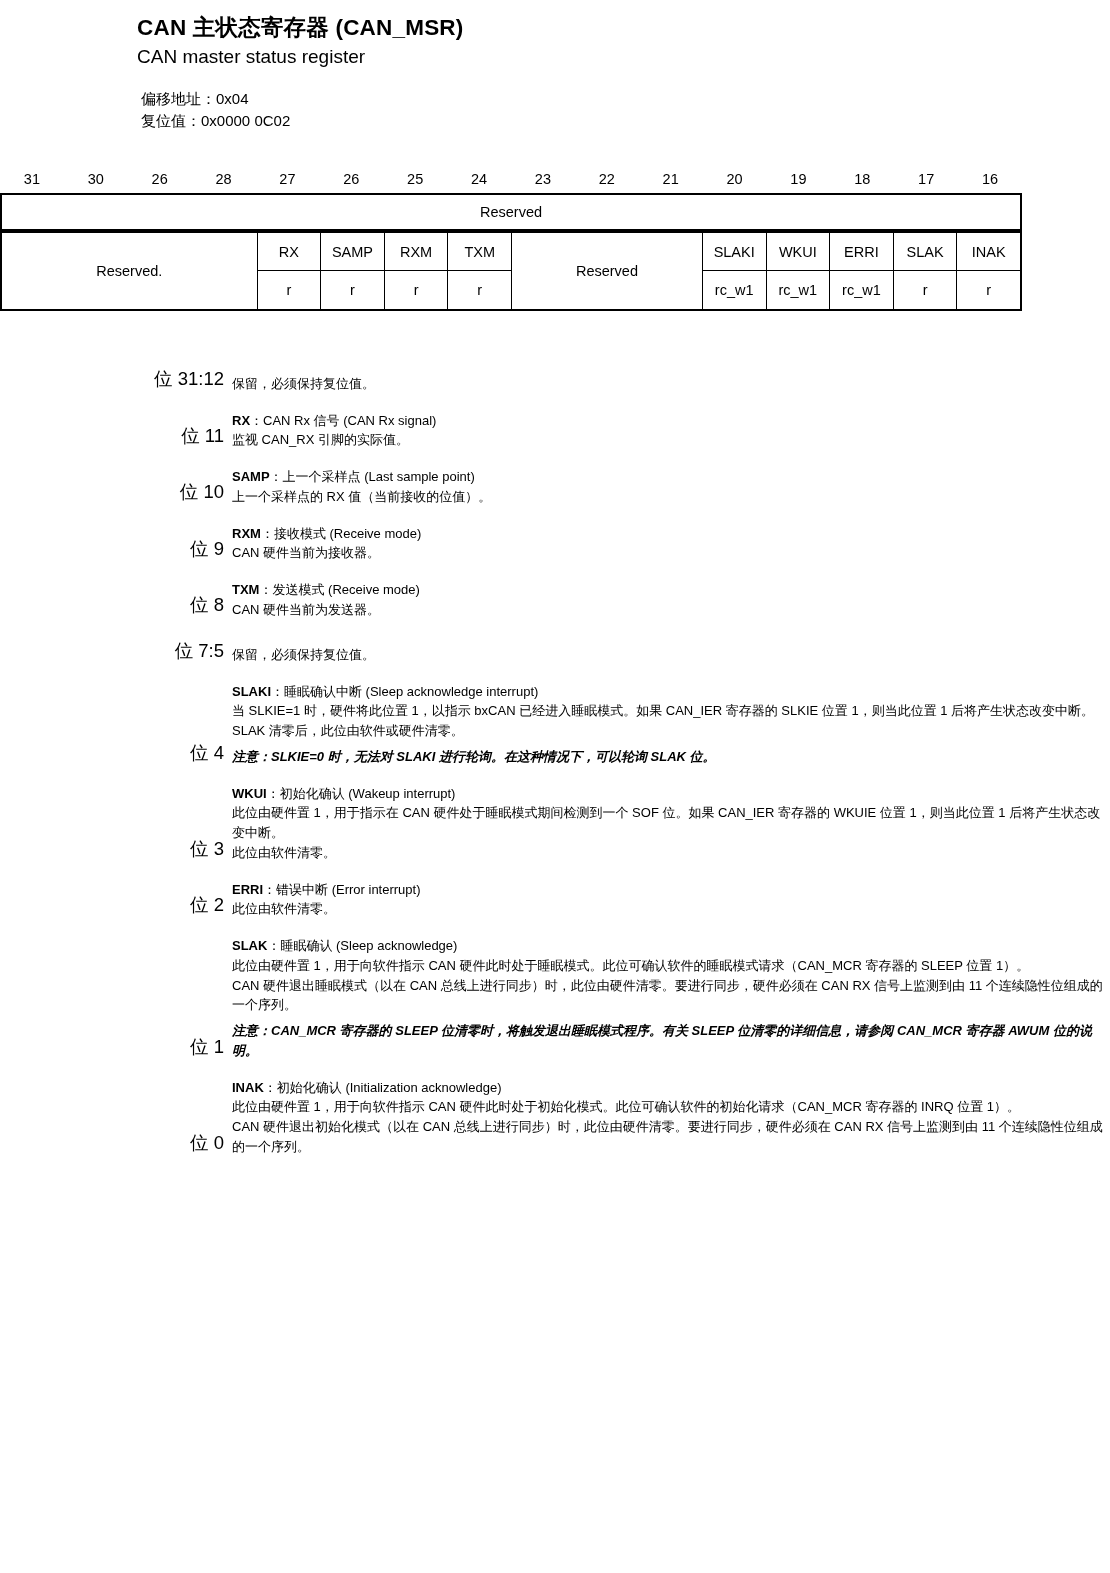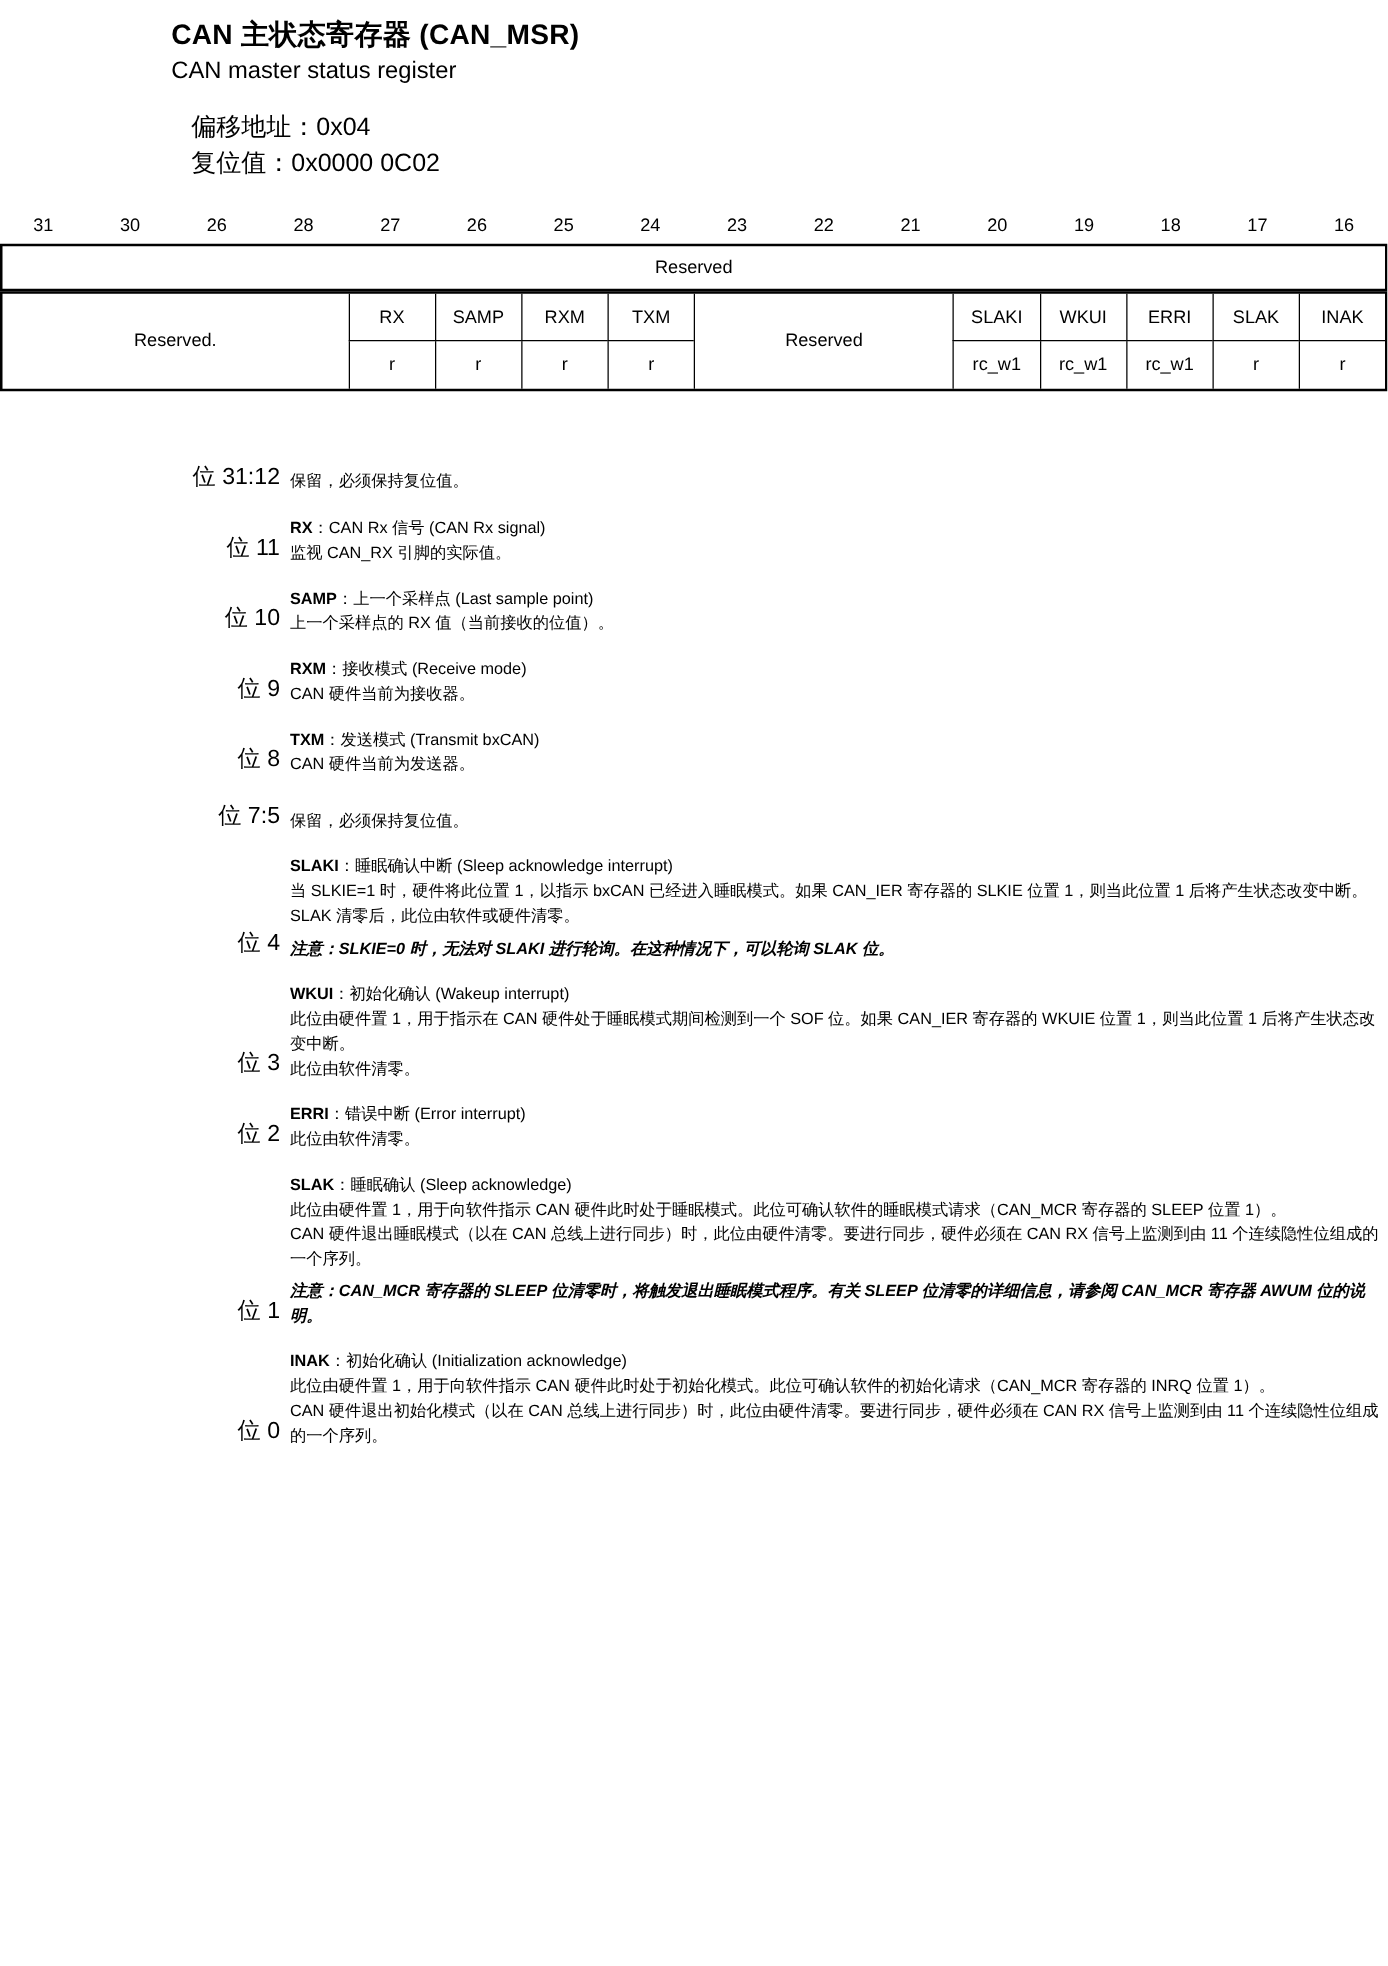--- a/index.html
+++ b/index.html
@@ -29,28 +29,28 @@
     line-height: 1.25;
     margin: 0 0 3px 0;
   }
   .reg-subtitle {
     font-size: 19px;
     font-weight: normal;
     line-height: 1.3;
     margin: 0 0 18px 0;
   }
   .reg-meta {
-    font-size: 20px;
+    font-size: 15px;
     line-height: 1.47;
-    margin: 16px;
+    margin: 4px;
   }
   .reg-meta div { white-space: nowrap; }
 
   
-  .bittable { margin: 27px 0 0 0; width: 1110px; }
+  .bittable { margin: 40px 0 0 0; width: 1022px; }
   .bitnums {
     display: grid;
     grid-template-columns: repeat(16, 1fr);
     font-size: 14.5px;
     line-height: 1;
     padding-bottom: 7px;
   }
   .bitnums span { text-align: center; }
   .bitnums.second { padding-top: 7px; padding-bottom: 6px; }
 
@@ -243,21 +243,21 @@
       <div class="bitrow">
         <div class="bitlabel">位 9</div>
         <div class="bitbody">
           <div class="ttl"><b class="fld">RXM</b><span>：接收模式 (Receive mode)</span></div>
           <div class="para">CAN 硬件当前为接收器。</div>
         </div>
       </div>
       <div class="bitrow">
         <div class="bitlabel">位 8</div>
         <div class="bitbody">
-          <div class="ttl"><b class="fld">TXM</b><span>：发送模式 (Transmit bxCAN)</span></div>
+          <div class="ttl"><b class="fld">TXM</b><span>：发送模式 (Receive mode)</span></div>
           <div class="para">CAN 硬件当前为发送器。</div>
         </div>
       </div>
       <div class="bitrow">
         <div class="bitlabel">位 7:5</div>
         <div class="bitbody">
           <div class="ttl"><span>保留，必须保持复位值。</span></div>
         </div>
       </div>
       <div class="bitrow">

